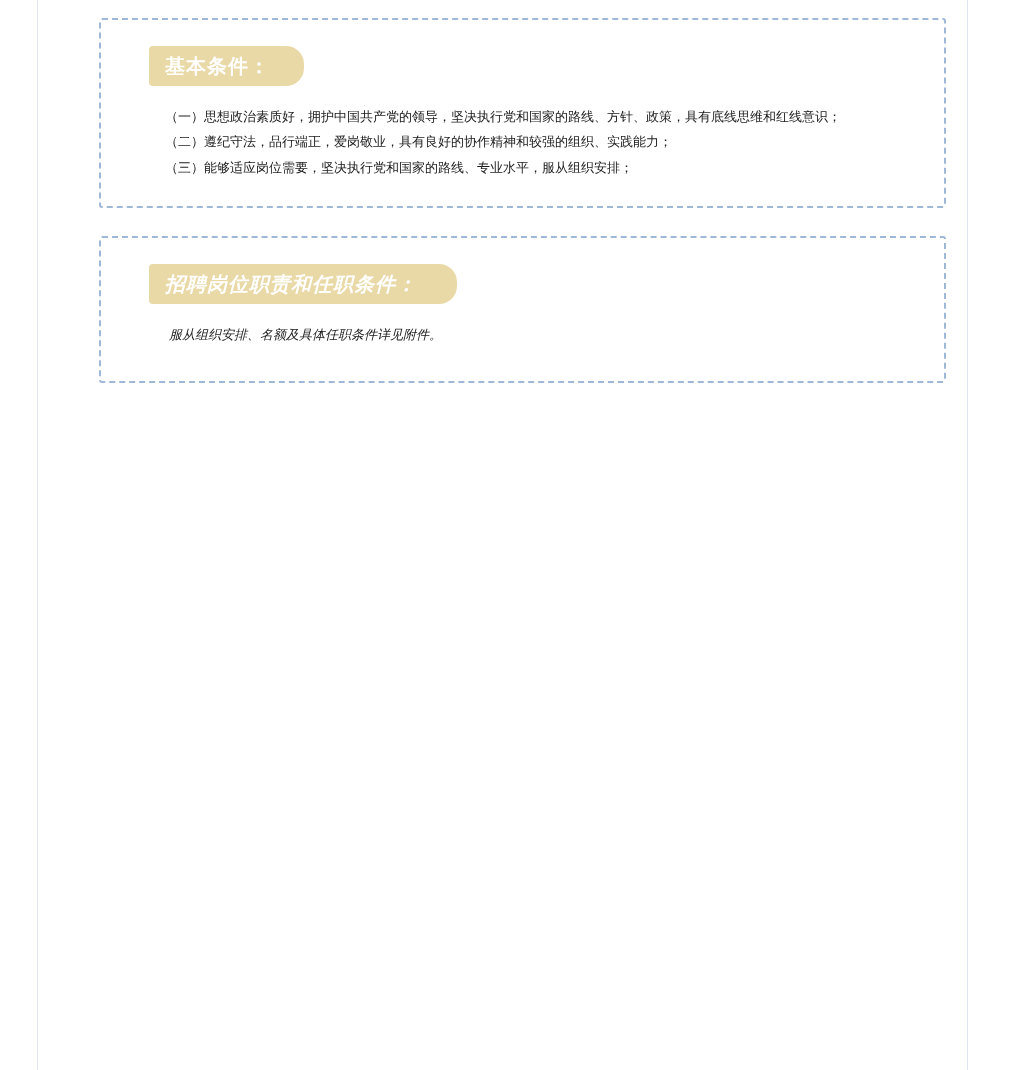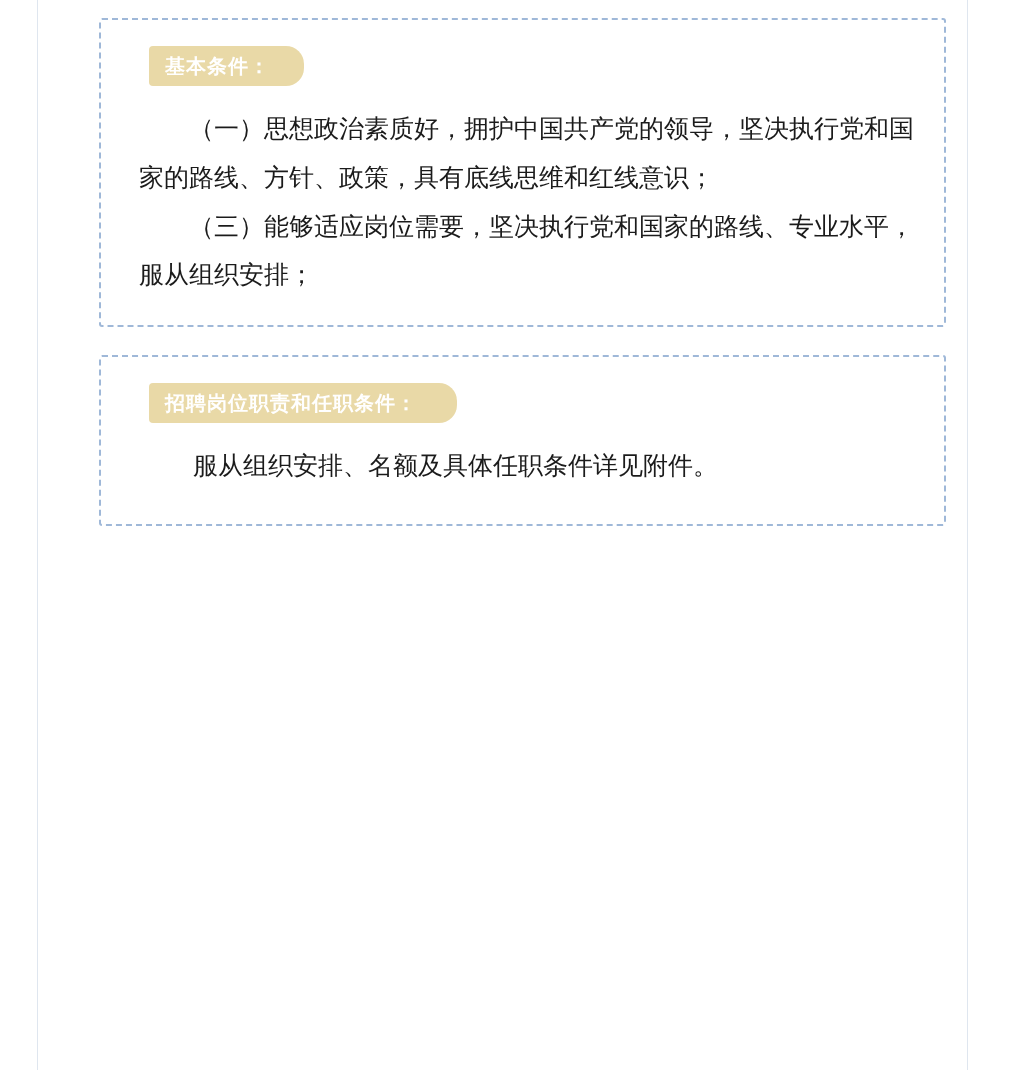--- a/index.html
+++ b/index.html
@@ -68,55 +68,57 @@
     color: #ffffff;
     font-weight: bold;
     font-size: 20px;
     letter-spacing: 1px;
     padding: 8px 34px 8px 16px;
     border-radius: 4px 18px 18px 4px;
     line-height: 1.2;
     white-space: nowrap;
   }
   .para {
-    font-size: 25px;
+    font-size: 13px;
     line-height: 1.95;
     color: #1b1b1b;
     text-align: justify;
     text-justify: inter-ideograph;
     text-indent: 2em;
     margin: 0;
     padding: 0 8px 0 16px;
     font-family: "Liberation Sans", sans-serif;
   }
   .section-2 .para {
     padding-left: 20px;
   }
   .section-2 {
     padding-bottom: 34px;
+    font-style: italic;
   }
   .section-2 .section-title {
     padding: 8px 40px 8px 16px;
   }
 </style>
 </head>
 <body>
 
 <div class="page">
 
   <div class="edge-left"></div>
   <div class="edge-right"></div>
 
   <div class="content">
 
     <div class="section section-1">
       <div class="section-title-wrap">
         <span class="section-title">基本条件：</span>
       </div>
       <p class="para">（一）思想政治素质好，拥护中国共产党的领导，坚决执行党和国家的路线、方针、政策，具有底线思维和红线意识；</p>
+      <p class="para">（二）遵纪守法，品行端正，爱岗敬业，具有良好的协作精神和较强的组织、实践能力；</p>
       <p class="para">（三）能够适应岗位需要，坚决执行党和国家的路线、专业水平，服从组织安排；</p>
     </div>
 
     <div class="section section-2">
       <div class="section-title-wrap">
         <span class="section-title">招聘岗位职责和任职条件：</span>
       </div>
       <p class="para">服从组织安排、名额及具体任职条件详见附件。</p>
     </div>
 

